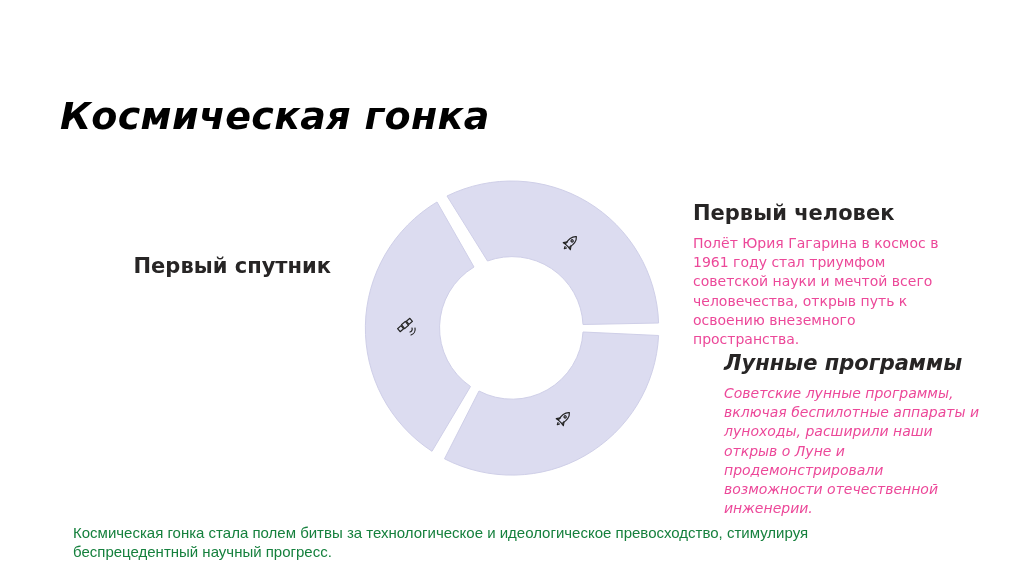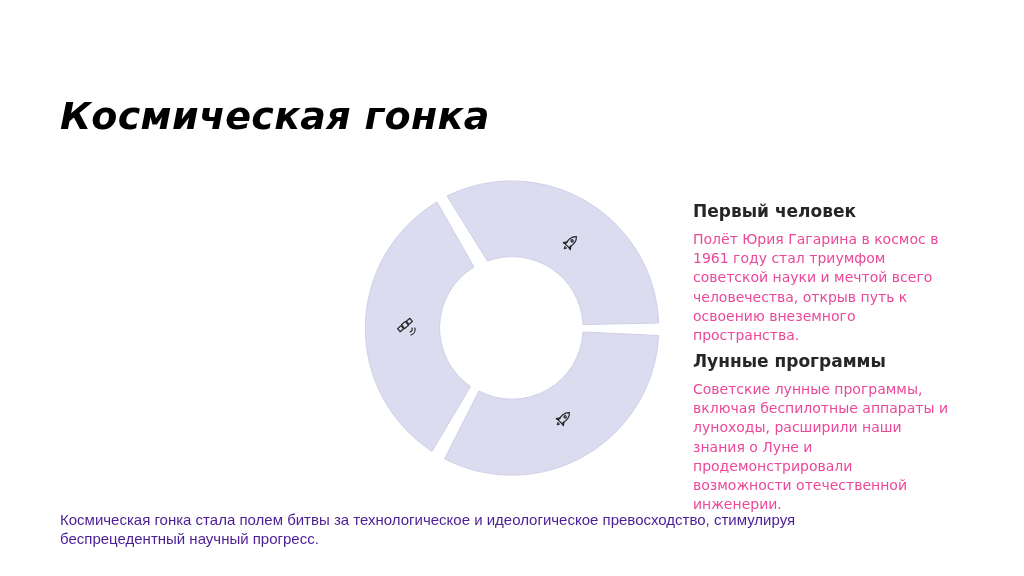--- a/index.html
+++ b/index.html
@@ -8,36 +8,36 @@
       background: #ffffff; color: #272525;
       font-family: "DejaVu Sans", sans-serif;
     }
     .title {
       position: absolute; left: 60px; top: 94px;
       font-size: 38px; font-weight: bold; color: #000000; margin: 0;
       letter-spacing: 0.3px; white-space: nowrap; font-style: italic;
     }
     .block { position: absolute; }
     .block h3 {
-      margin: 0; font-size: 17px; font-weight: bold; color: #272525;
+      margin: 0; font-size: 21px; font-weight: bold; color: #272525;
       white-space: nowrap;
     }
     .block p {
       margin: 0; font-size: 14px; line-height: 19.2px; color: #ec4899;
     }
     .left-block { left: 80px; top: 254px; width: 251px; text-align: right; }
     .left-block h3 { margin-bottom: 9px; }
     .right1 { left: 693px; top: 201px; width: 260px; }
     .right1 h3 { margin-bottom: 9px; }
-    .right2 { left: 693px; top: 351px; width: 260px; }
+    .right2 { left: 724px; top: 351px; width: 260px; font-style: italic; }
     .right2 h3 { margin-bottom: 9px; }
     .footer {
       position: absolute; left: 60px; top: 510px; width: 860px;
       font-family: "Liberation Sans", sans-serif;
-      font-size: 15px; line-height: 19px; color: #4c1d95; margin: 0;
+      font-size: 15px; line-height: 19px; color: #15803d; margin: 13px;
     }
     .donut { position: absolute; left: 0; top: 0; }
   </style>
 </head>
 <body>
 
 <h1 class="title">Космическая гонка</h1>
 
 <svg class="donut" width="1024" height="576" viewBox="0 0 1024 576">
 
@@ -71,25 +71,26 @@
       <rect x="-2.5" y="-2.5" width="5" height="5"></rect>
       <rect x="-8" y="-2" width="4.5" height="4"></rect>
       <rect x="3.5" y="-2" width="4.5" height="4"></rect>
     </g>
     <path d="M 7 3 A 3 3 0 0 1 5 7"></path>
     <path d="M 10 3 A 6 6 0 0 1 6 10"></path>
   </g>
 </svg>
 
 <div class="block left-block">
+  <h3>Первый спутник</h3>
 </div>
 
 <div class="block right1">
   <h3>Первый человек</h3>
   <p>Полёт Юрия Гагарина в космос в 1961 году стал триумфом советской науки и мечтой всего человечества, открыв путь к освоению внеземного пространства.</p>
 </div>
 
 <div class="block right2">
   <h3>Лунные программы</h3>
-  <p>Советские лунные программы, включая беспилотные аппараты и луноходы, расширили наши знания о Луне и продемонстрировали возможности отечественной инженерии.</p>
+  <p>Советские лунные программы, включая беспилотные аппараты и луноходы, расширили наши открыв о Луне и продемонстрировали возможности отечественной инженерии.</p>
 </div>
 
 <p class="footer">Космическая гонка стала полем битвы за технологическое и идеологическое превосходство, стимулируя беспрецедентный научный прогресс.</p>
 
 </body></html>

